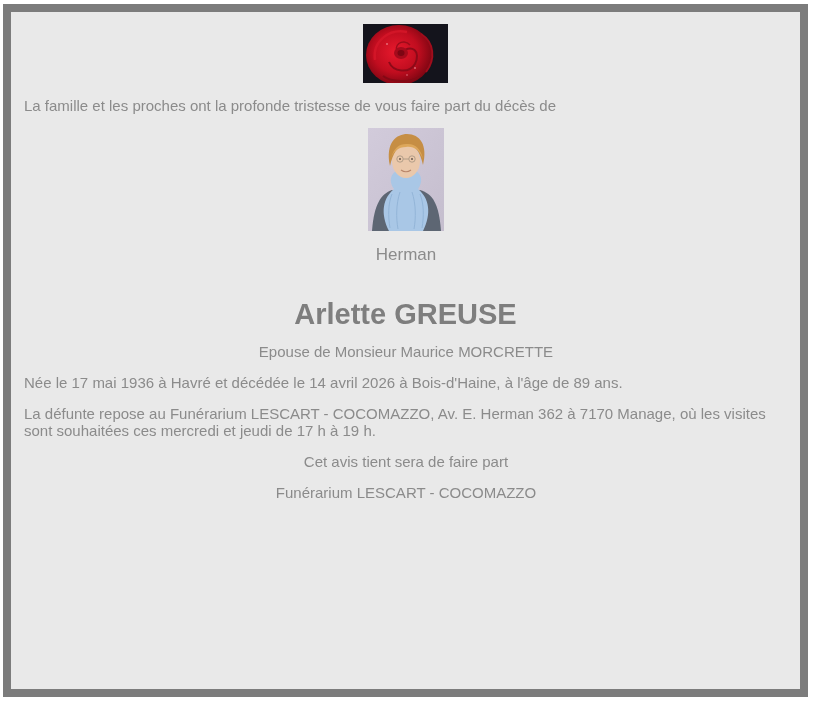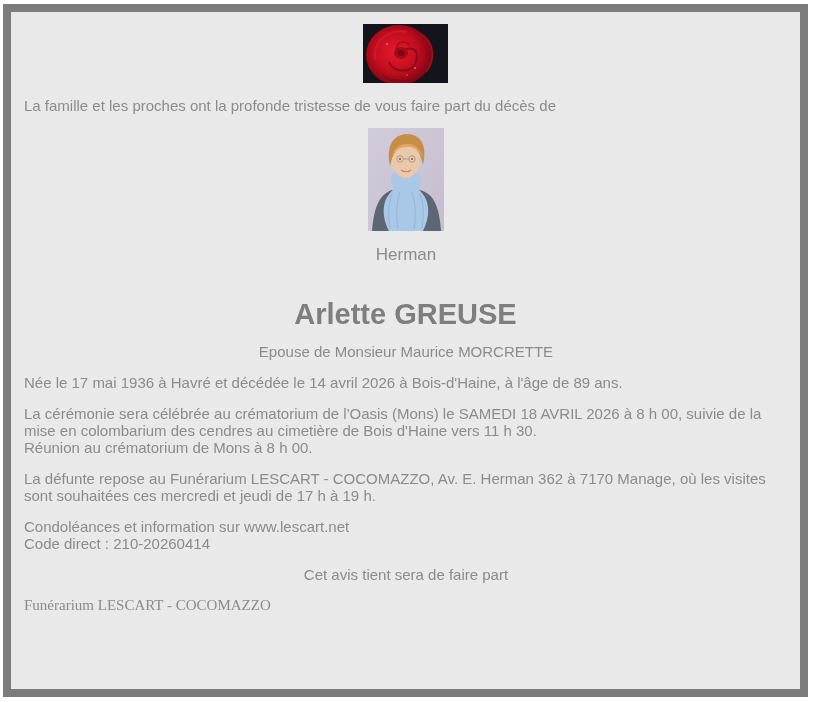--- a/index.html
+++ b/index.html
@@ -39,21 +39,21 @@
     text-align: center;
     color: #7e7e7e;
   }
   .spouse { margin-top: 18px; text-align: center; }
   .birth-death { margin-top: 16px; }
   .ceremony { margin-top: 17px; }
   .repose { margin-top: 14px; }
   .condolences { margin-top: 14px; }
   .donation { margin-top: 13px; }
   .closing { margin-top: 14px; text-align: center; }
-  .funeral-home { margin-top: 14px; text-align: left; font-family: Liberation Serif, serif; }
+  .funeral-home { margin-top: 14px; text-align: center; }
   svg { display: inline-block; vertical-align: top; }
 </style>
 </head>
 <body>
 
 <div class="notice">
 
   <div class="img-wrap rose-wrap">
     <svg width="85" height="59" viewBox="0 0 85 59">
       <defs>
@@ -106,30 +106,22 @@
   </div>
 
   <p class="civility">Herman</p>
 
   <h1 class="name">Arlette GREUSE</h1>
 
   <p class="spouse">Epouse de Monsieur Maurice MORCRETTE</p>
 
   <p class="birth-death">Née le 17 mai 1936 à Havré et décédée le 14 avril 2026 à Bois-d'Haine, à l'âge de 89 ans.</p>
 
-  <p class="ceremony">
-    <span>La cérémonie sera célébrée au crématorium de l'Oasis (Mons) le SAMEDI 18 AVRIL 2026 à 8 h 00, suivie de la mise en colombarium des cendres au cimetière de Bois d'Haine vers 11 h 30.</span>
-    <span class="block">Réunion au crématorium de Mons à 8 h 00.</span>
-  </p>
 
   <p class="repose">La défunte repose au Funérarium LESCART - COCOMAZZO, Av. E. Herman 362 à 7170 Manage, où les visites sont souhaitées ces mercredi et jeudi de 17 h à 19 h.</p>
 
-  <p class="condolences">
-    <span class="block">Condoléances et information sur www.lescart.net</span>
-    <span class="block">Code direct : 210-20260414</span>
-  </p>
 
 
   <p class="closing">Cet avis tient sera de faire part</p>
 
   <p class="funeral-home">Funérarium LESCART - COCOMAZZO</p>
 
 </div>
 
 </body></html>

